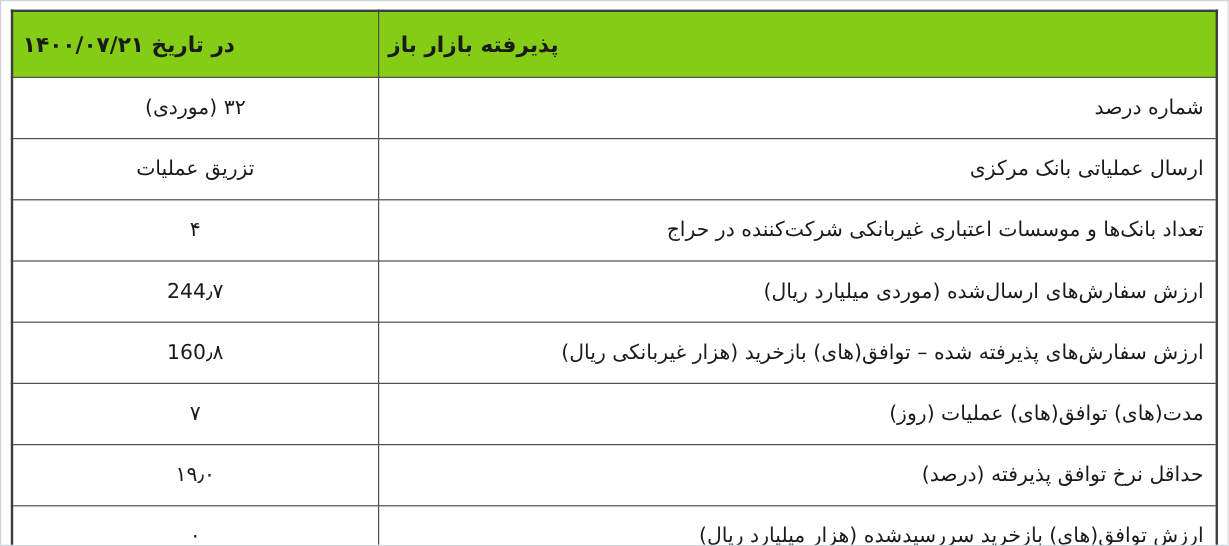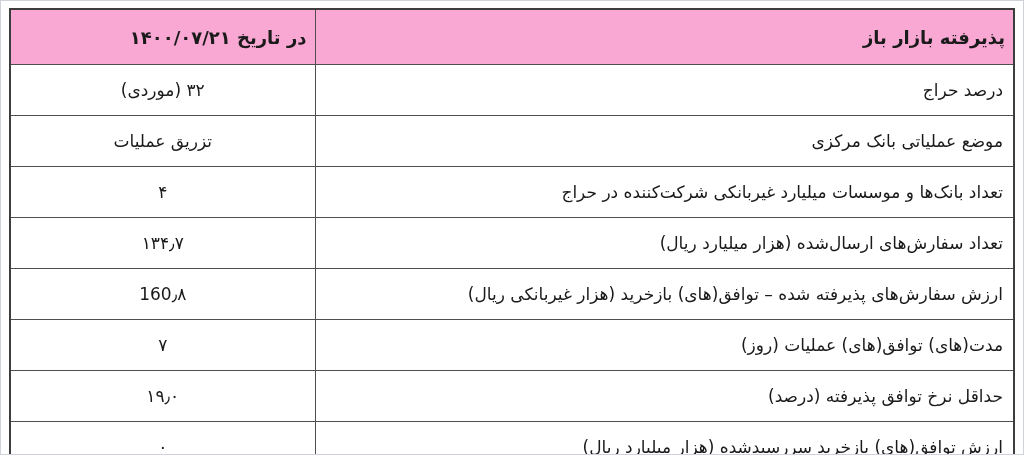--- a/index.html
+++ b/index.html
@@ -29,25 +29,25 @@
     direction: rtl;
     background: #ffffff;
   }
   table.omo, table.omo th, table.omo td {
     border: 1px solid #4f4f4f;
   }
   table.omo {
     border: 2px solid #3d3d3d;
   }
   table.omo th {
-    background: #f9a8d4;
+    background: #84cc16;
     font-weight: bold;
     font-size: 18px;
     color: #1a1a1a;
-    text-align: right;
+    text-align: left;
     height: 50px;
     padding: 2px 8px;
   }
   table.omo td {
     font-size: 17px;
     color: #1a1a1a;
     height: 46px;
     padding: 2px 10px;
     background: #ffffff;
   }
@@ -70,34 +70,34 @@
       <col class="value-col">
     </colgroup>
     <thead>
       <tr>
         <th>پذیرفته بازار باز</th>
         <th>در تاریخ ۱۴۰۰/۰۷/۲۱</th>
       </tr>
     </thead>
     <tbody>
       <tr>
-        <td class="label-cell">درصد حراج</td>
+        <td class="label-cell">شماره درصد</td>
         <td class="value-cell">۳۲ (موردی)</td>
       </tr>
       <tr>
-        <td class="label-cell">موضع عملیاتی بانک مرکزی</td>
+        <td class="label-cell">ارسال عملیاتی بانک مرکزی</td>
         <td class="value-cell">تزریق عملیات</td>
       </tr>
       <tr>
-        <td class="label-cell">تعداد بانک‌ها و موسسات میلیارد غیربانکی شرکت‌کننده در حراج</td>
+        <td class="label-cell">تعداد بانک‌ها و موسسات اعتباری غیربانکی شرکت‌کننده در حراج</td>
         <td class="value-cell">۴</td>
       </tr>
       <tr>
-        <td class="label-cell">تعداد سفارش‌های ارسال‌شده (هزار میلیارد ریال)</td>
-        <td class="value-cell">۱۳۴٫۷</td>
+        <td class="label-cell">ارزش سفارش‌های ارسال‌شده (موردی میلیارد ریال)</td>
+        <td class="value-cell">244٫۷</td>
       </tr>
       <tr>
         <td class="label-cell">ارزش سفارش‌های پذیرفته شده – توافق(های) بازخرید (هزار غیربانکی ریال)</td>
         <td class="value-cell">160٫۸</td>
       </tr>
       <tr>
         <td class="label-cell">مدت(های) توافق(های) عملیات (روز)</td>
         <td class="value-cell">۷</td>
       </tr>
       <tr>

